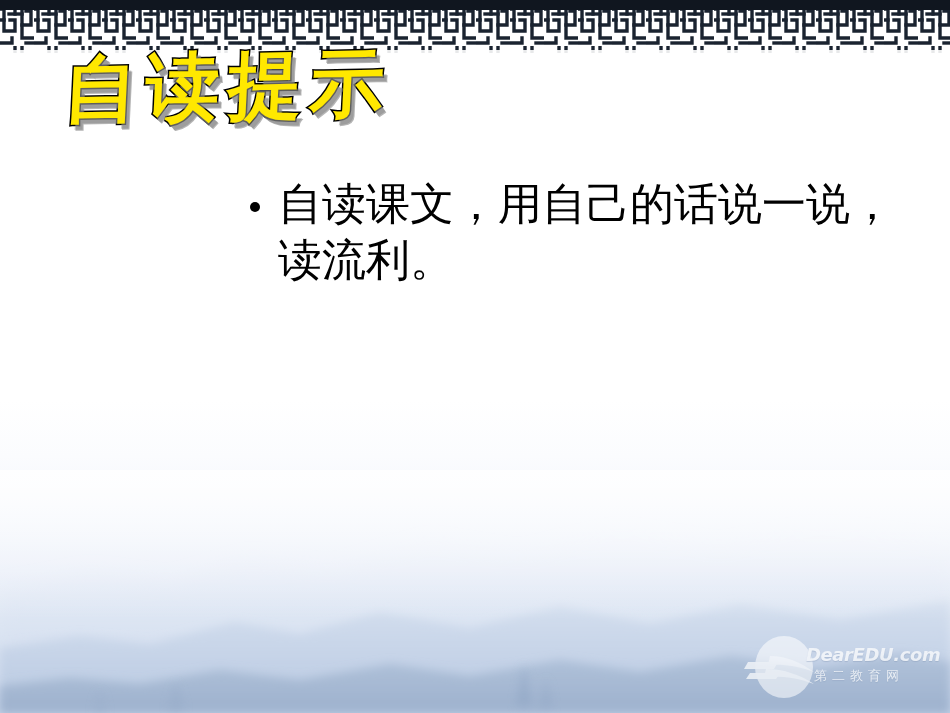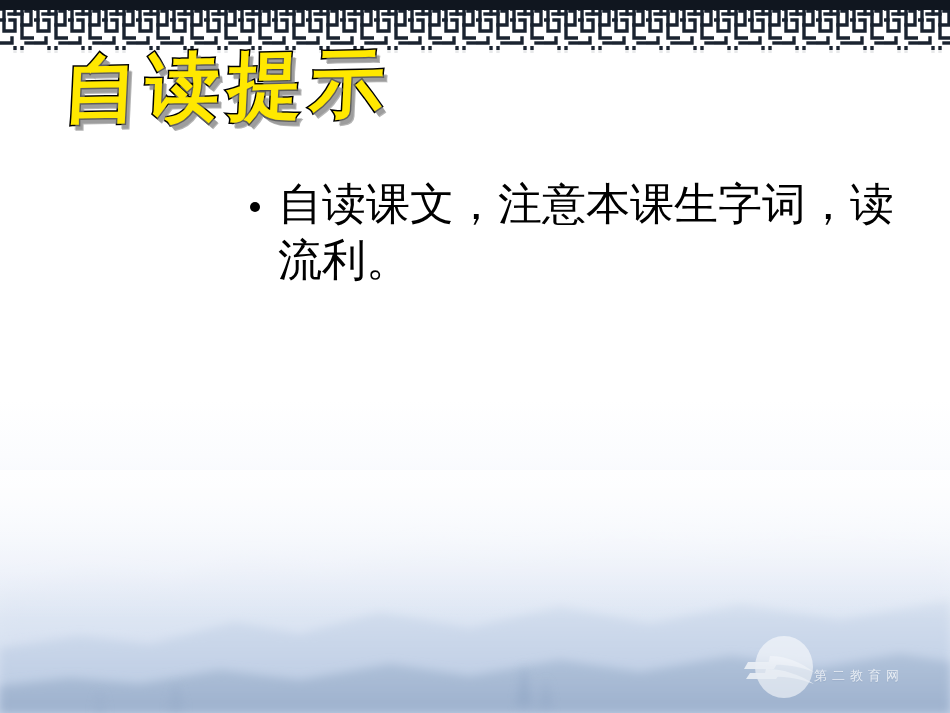--- a/index.html
+++ b/index.html
@@ -237,32 +237,33 @@
       <rect x="0" y="50" width="950" height="4" fill="#ffffff" opacity="0.9"></rect>
     </svg>
   </div>
 
   <div class="title">自读提示</div>
 
   <div class="content">
 
     <div class="bullet-item">
       <span class="bullet-dot"></span>
-      <span class="bullet-text">自读课文，注意本课生字词，读流利。</span>
+      <span class="bullet-text">自读课文，用自己的话说一说，读流利。</span>
     </div>
 
 
   </div>
 
   <div class="watermark">
     <svg width="205" height="66" viewBox="0 0 205 66">
       <ellipse cx="44" cy="31" rx="29" ry="31" fill="#ffffff" opacity="0.78"></ellipse>
       <g fill="#ffffff" opacity="0.95">
         <path d="M8,26 L38,26 L34,33 L4,33 Z"></path>
         <path d="M10,37 L40,37 L36,43 L6,43 Z"></path>
         <path d="M30,20 C46,20 60,26 74,36 C58,30 44,28 28,29 Z"></path>
         <path d="M26,33 C44,33 60,39 74,48 C56,41 40,40 24,41 Z"></path>
       </g>
     </svg>
+    <div class="wm-text-en">DearEDU.com</div>
     <div class="wm-text-cn">第二教育网</div>
   </div>
 
 </div>
 
 </body></html>

